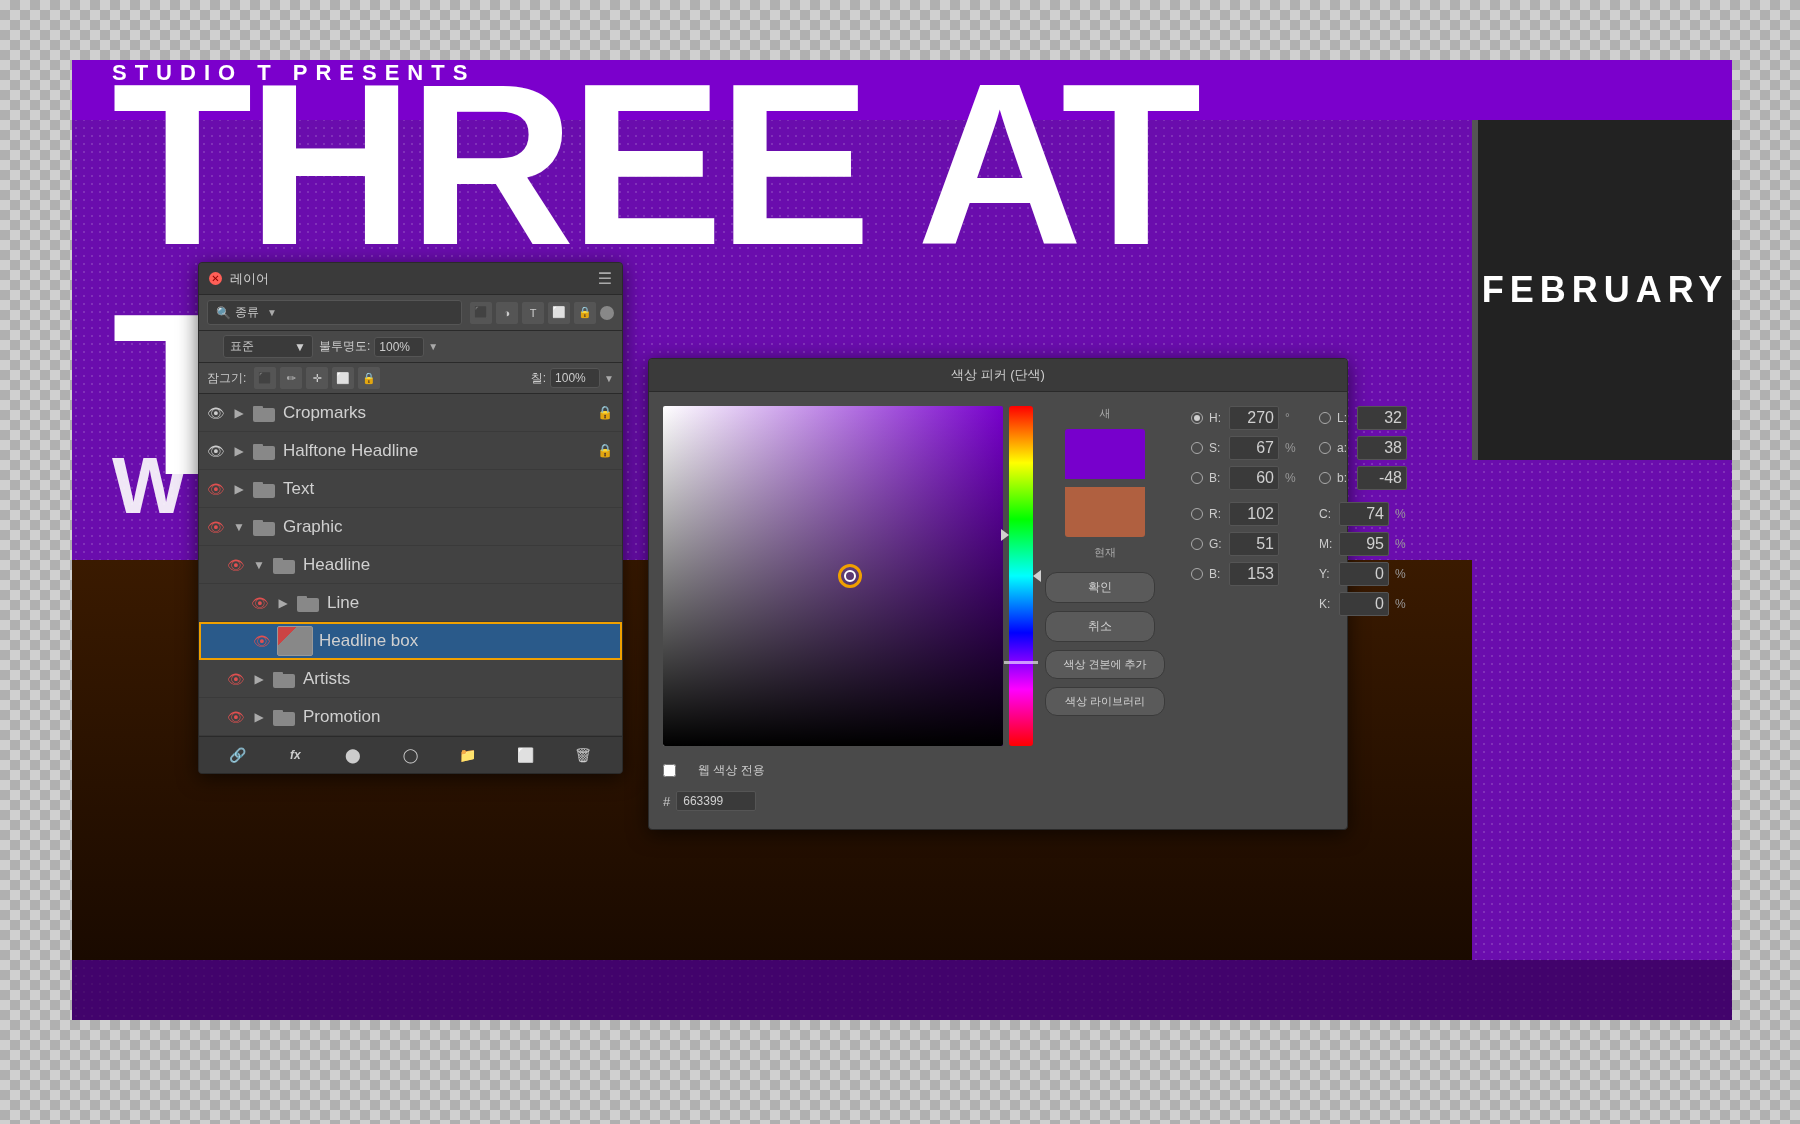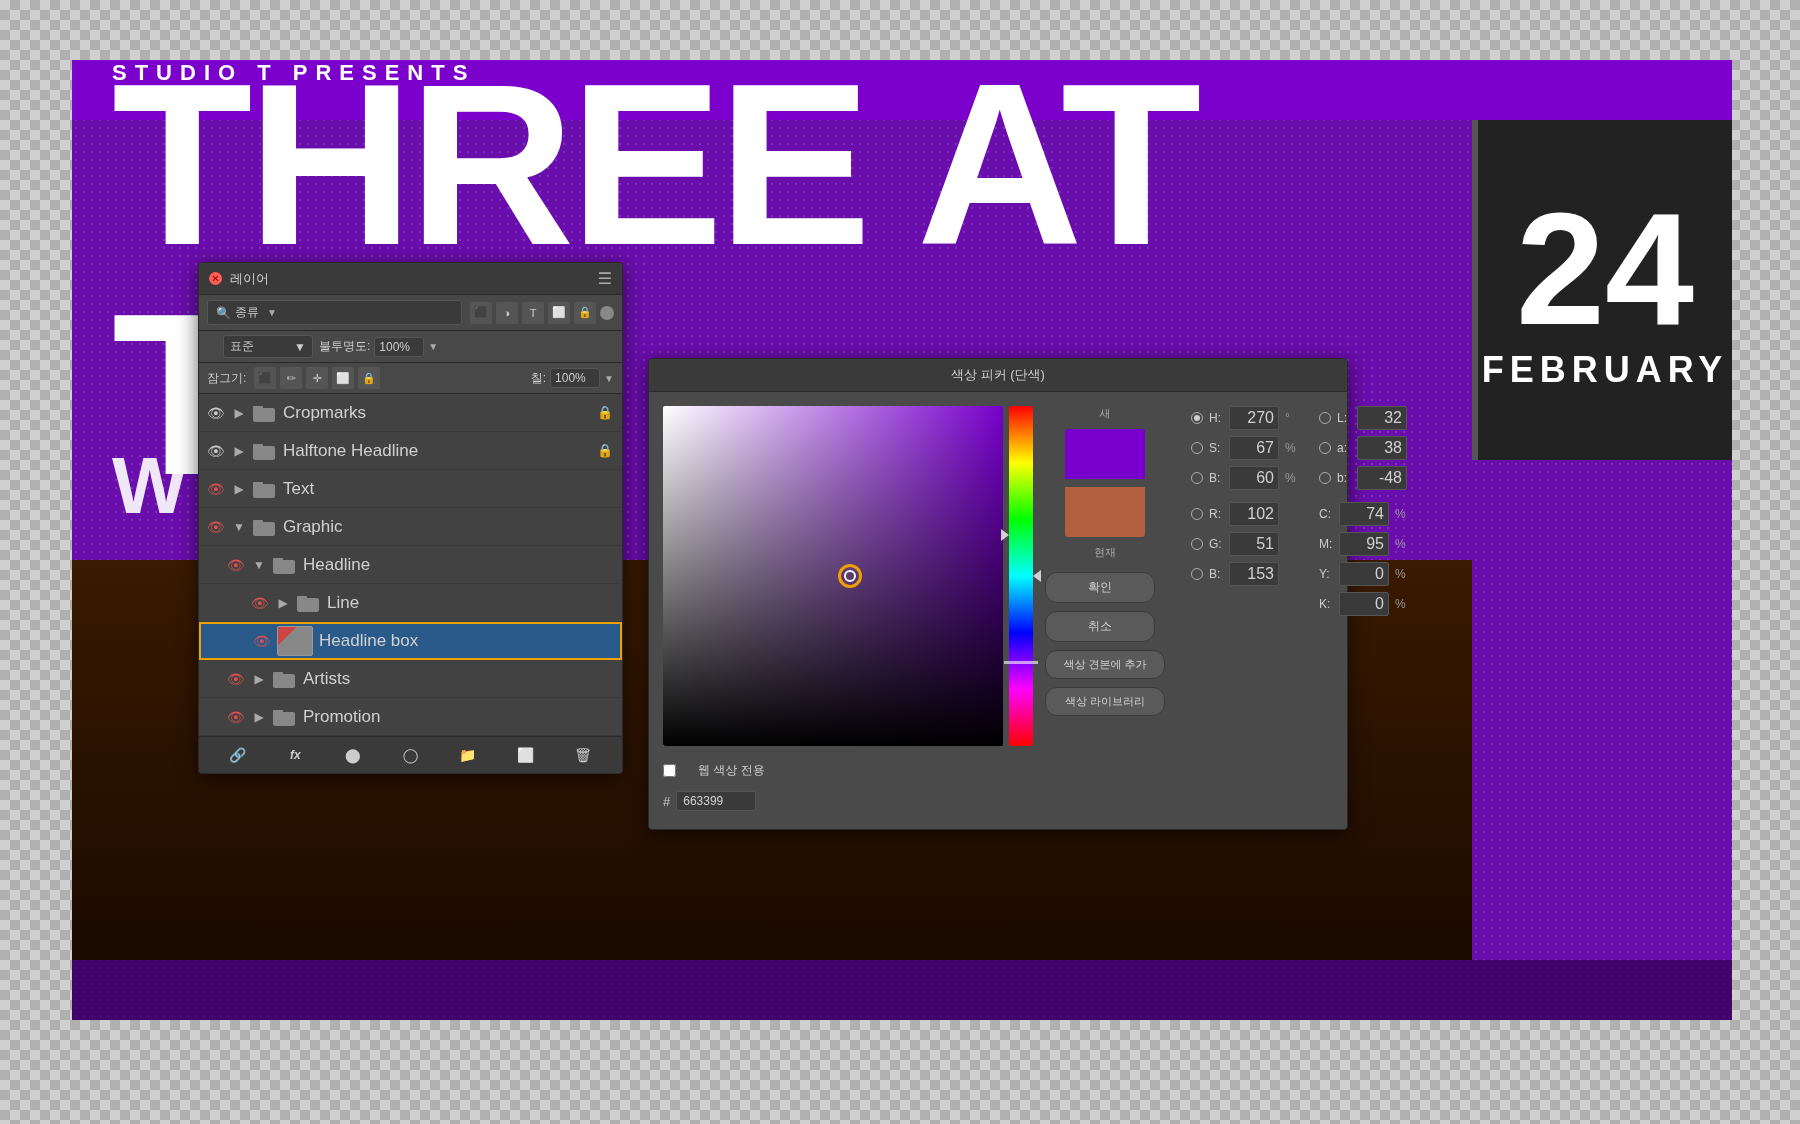--- a/index.html
+++ b/index.html
@@ -676,21 +676,20 @@
 
     <div class="poster-top-bar">
       <span class="poster-subtitle">STUDIO T PRESENTS</span>
     </div>
 
     <div class="poster-main-title">
       <div class="poster-main-title-text">THREE AT TEN</div>
     </div>
 
     <div class="poster-date-box">
-      <div class="poster-date-number">24</div>
       <div class="poster-date-month">FEBRUARY</div>
     </div>
 
     <div class="poster-wi-text">W I</div>
 
     <div class="poster-dark-bottom"></div>
 
     <div class="poster-bottom-bar"></div>
   </div>
 

